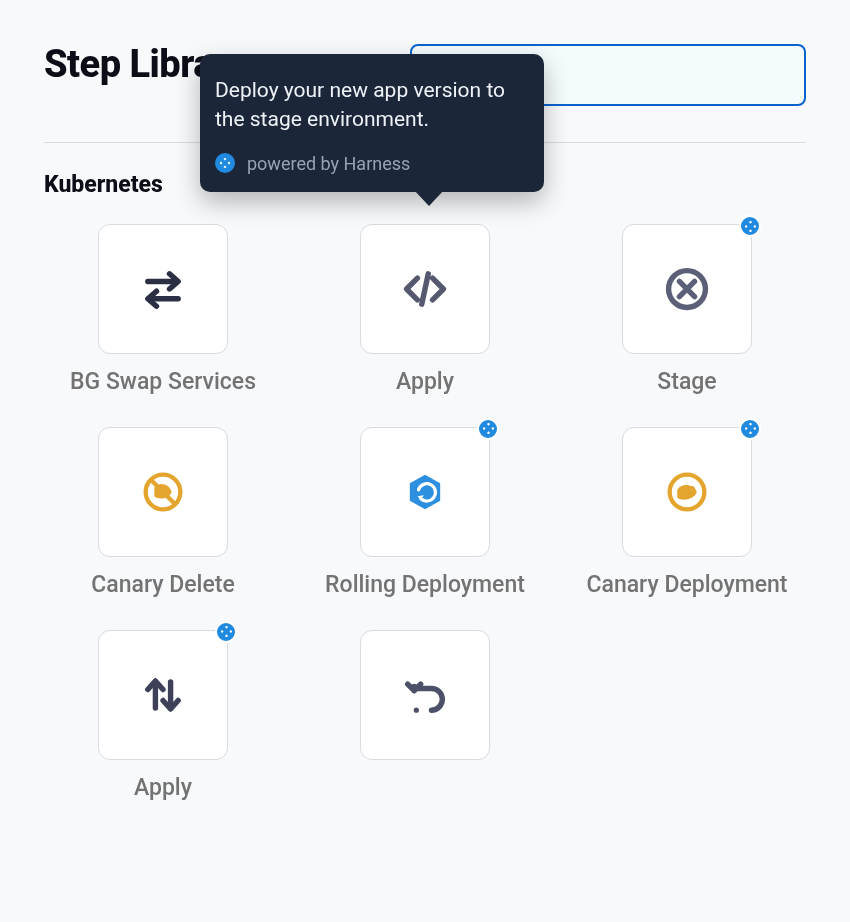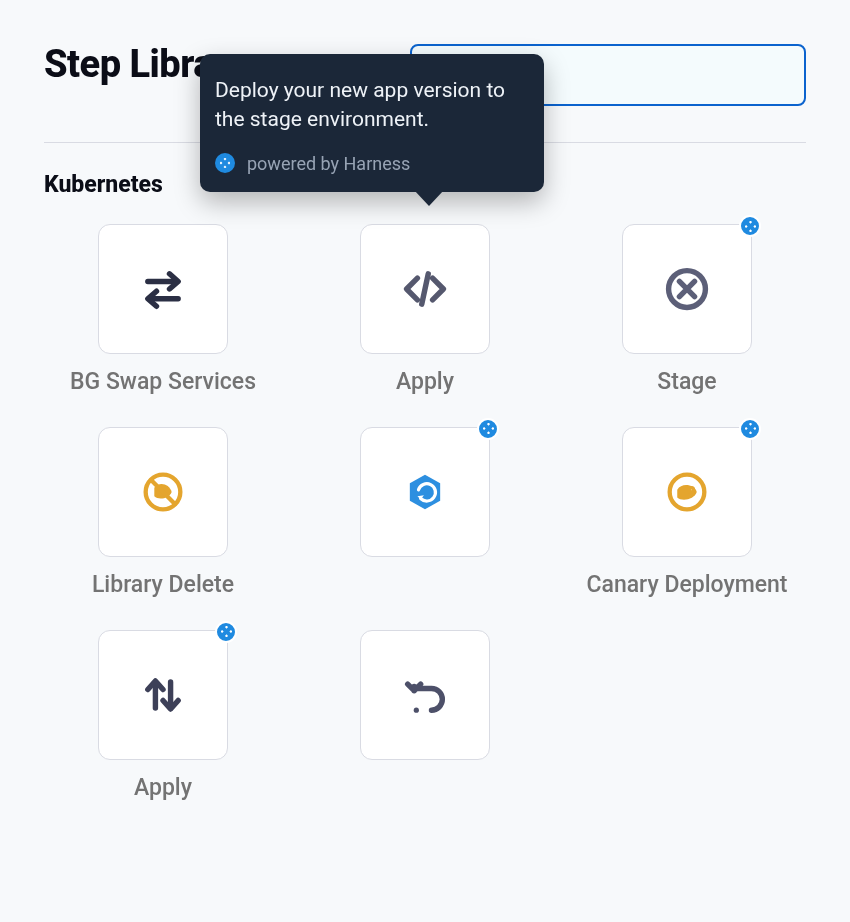--- a/index.html
+++ b/index.html
@@ -214,21 +214,21 @@
     <div class="cell">
       <div class="card">
         <span class="icon-wrap">
           <svg viewBox="0 0 48 48" fill="none" stroke="#e4a52e" stroke-width="4" stroke-linecap="round" stroke-linejoin="round">
             <circle cx="24" cy="24" r="16"></circle>
             <path d="M16 20 C20 14 30 16 32 24 C30 30 20 32 16 28" fill="#e4a52e" stroke="none"></path>
             <path d="M13 13 L35 35" stroke="#e4a52e"></path>
           </svg>
         </span>
       </div>
-      <div class="label">Library Delete</div>
+      <div class="label">Canary Delete</div>
     </div>
 
     <div class="cell">
       <div class="card">
         <span class="badge">
           <svg viewBox="0 0 12 12">
               <g fill="#ffffff">
                 <rect x="4.8" y="0" width="2.4" height="2.4" transform="rotate(45 6 1.2)"></rect>
                 <rect x="4.8" y="9.6" width="2.4" height="2.4" transform="rotate(45 6 10.8)"></rect>
                 <rect x="0" y="4.8" width="2.4" height="2.4" transform="rotate(45 1.2 6)"></rect>
@@ -237,20 +237,21 @@
             </svg>
         </span>
         <span class="icon-wrap">
           <svg viewBox="0 0 48 48" fill="none">
             <path d="M24 8 L38 16 L38 32 L24 40 L10 32 L10 16 Z" fill="#2d8fe0"></path>
             <path d="M18 22 A8 8 0 1 1 20 30" stroke="#ffffff" stroke-width="3" fill="none" stroke-linecap="round"></path>
             <path d="M17 28 L20 31 L23 27" fill="#ffffff"></path>
           </svg>
         </span>
       </div>
+      <div class="label">Rolling Deployment</div>
     </div>
 
     <div class="cell">
       <div class="card">
         <span class="badge">
           <svg viewBox="0 0 12 12">
               <g fill="#ffffff">
                 <rect x="4.8" y="0" width="2.4" height="2.4" transform="rotate(45 6 1.2)"></rect>
                 <rect x="4.8" y="9.6" width="2.4" height="2.4" transform="rotate(45 6 10.8)"></rect>
                 <rect x="0" y="4.8" width="2.4" height="2.4" transform="rotate(45 1.2 6)"></rect>

